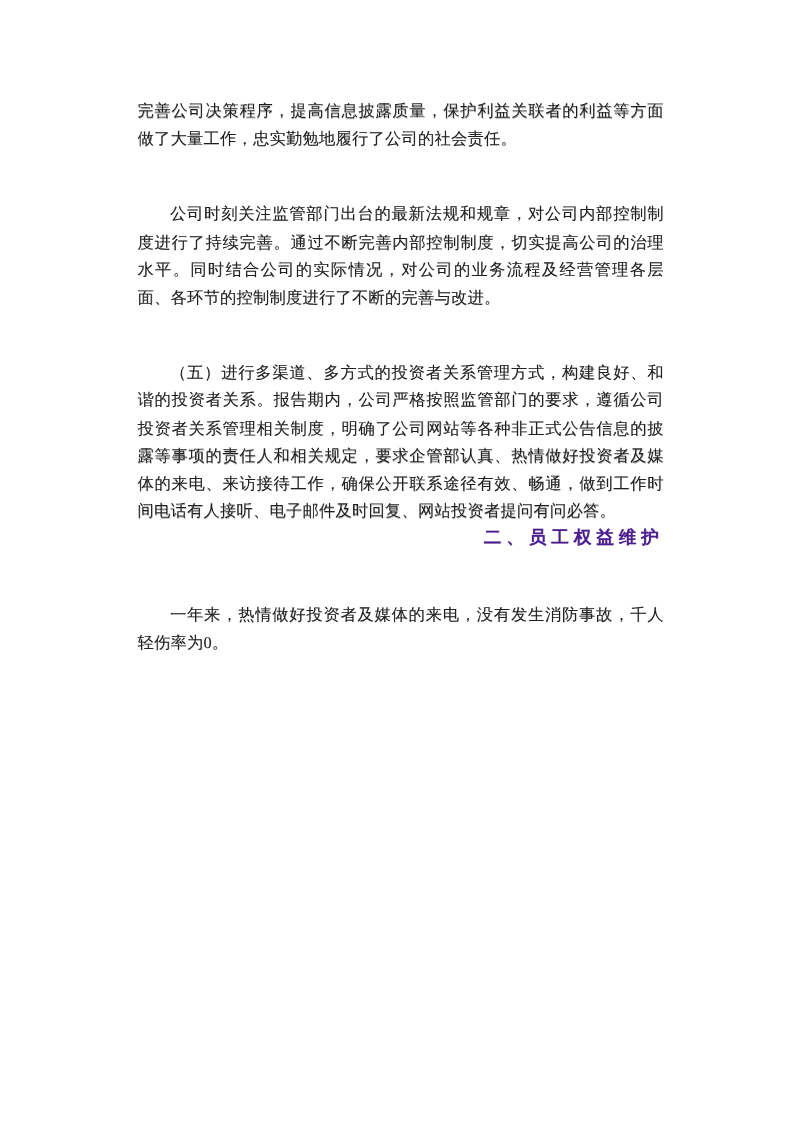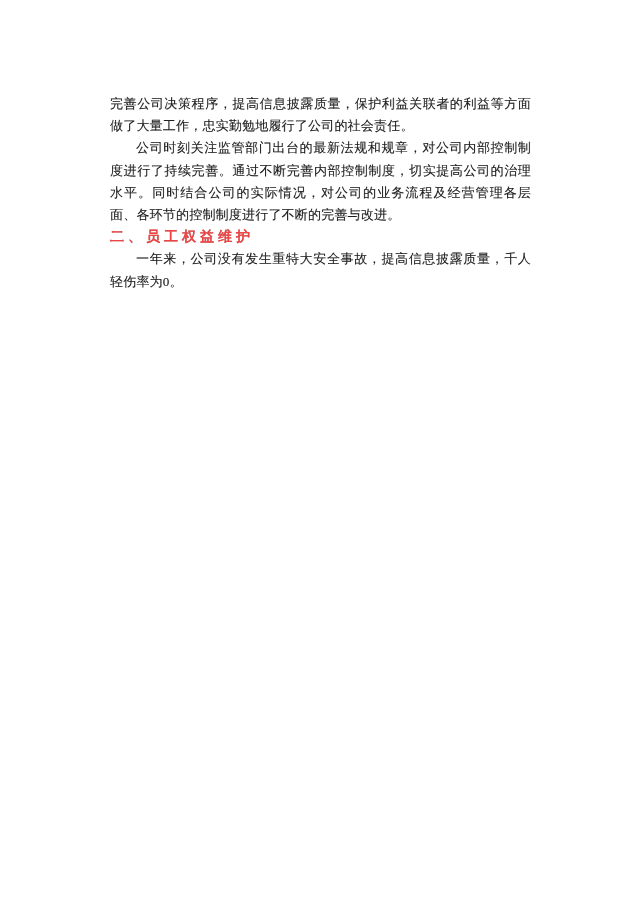--- a/index.html
+++ b/index.html
@@ -11,60 +11,62 @@
     position: relative;
     width: 637px;
     height: 900px;
     background: #ffffff;
     overflow: hidden;
     font-family: "Liberation Serif", "DejaVu Serif", serif;
   }
   .text-block {
     position: absolute;
     left: 110px;
-    top: 93px;
+    top: 78px;
     width: 421px;
     color: #1f1f1f;
     font-size: 13px;
     line-height: 22.2px;
     letter-spacing: 0.2px;
     text-align: justify;
     text-shadow: 0.3px 0.3px 0.4px rgba(40,40,40,0.35);
   }
   .text-block p {
     margin: 0;
     padding: 0;
   }
   .text-block p.indent {
     text-indent: 2em;
+    margin-top: 38px;
   }
   .section-heading {
     margin: 0;
     margin-top: 21px;
     font-weight: 700;
     font-size: 14px;
     letter-spacing: 4px;
     line-height: 22.2px;
-    color: #ef4444;
-    text-align: left;
+    color: #4c1d95;
+    text-align: right;
     text-shadow: 0.3px 0.3px 0.4px rgba(40,40,40,0.4);
   }
 </style>
 </head>
 <body>
 
 <div class="page">
   <div class="text-block">
 
     <p>完善公司决策程序，提高信息披露质量，保护利益关联者的利益等方面做了大量工作，忠实勤勉地履行了公司的社会责任。</p>
 
     <p class="indent">公司时刻关注监管部门出台的最新法规和规章，对公司内部控制制度进行了持续完善。通过不断完善内部控制制度，切实提高公司的治理水平。同时结合公司的实际情况，对公司的业务流程及经营管理各层面、各环节的控制制度进行了不断的完善与改进。</p>
 
 
+    <p class="indent">（五）进行多渠道、多方式的投资者关系管理方式，构建良好、和谐的投资者关系。报告期内，公司严格按照监管部门的要求，遵循公司投资者关系管理相关制度，明确了公司网站等各种非正式公告信息的披露等事项的责任人和相关规定，要求企管部认真、热情做好投资者及媒体的来电、来访接待工作，确保公开联系途径有效、畅通，做到工作时间电话有人接听、电子邮件及时回复、网站投资者提问有问必答。</p>
 
     <p class="section-heading">二、员工权益维护</p>
 
 
-    <p class="indent">一年来，公司没有发生重特大安全事故，提高信息披露质量，千人轻伤率为0。</p>
+    <p class="indent">一年来，热情做好投资者及媒体的来电，没有发生消防事故，千人轻伤率为0。</p>
 
 
   </div>
 </div>
 
 </body></html>

